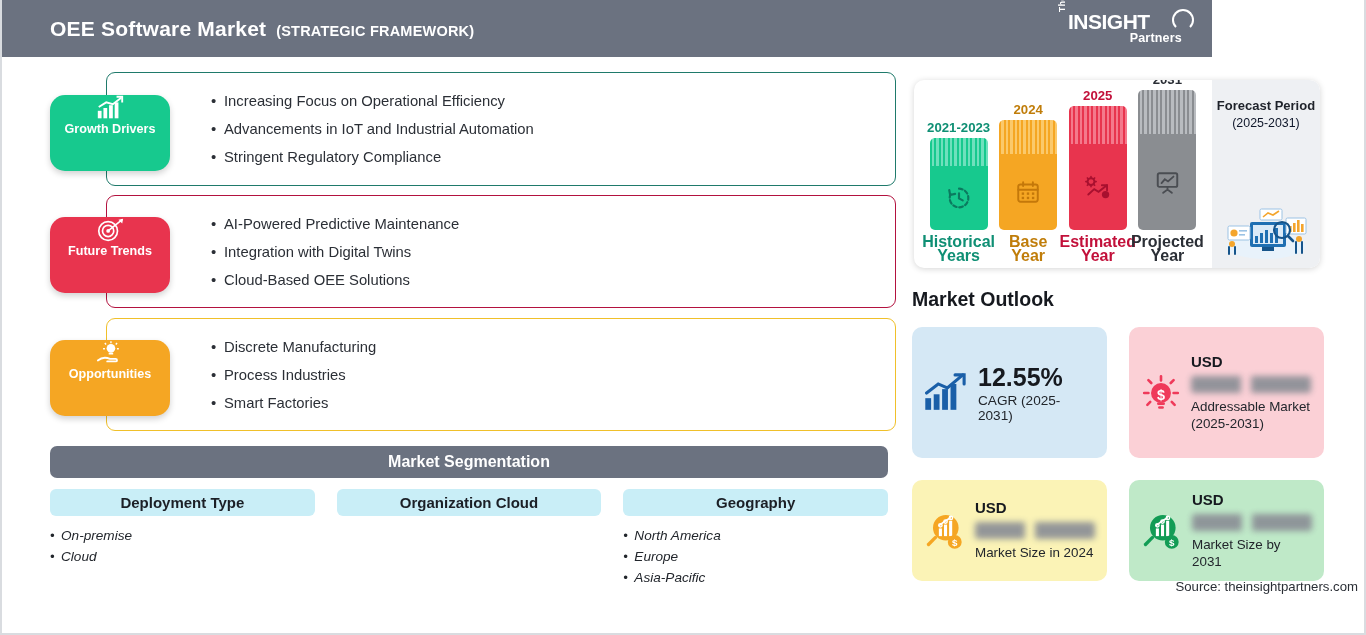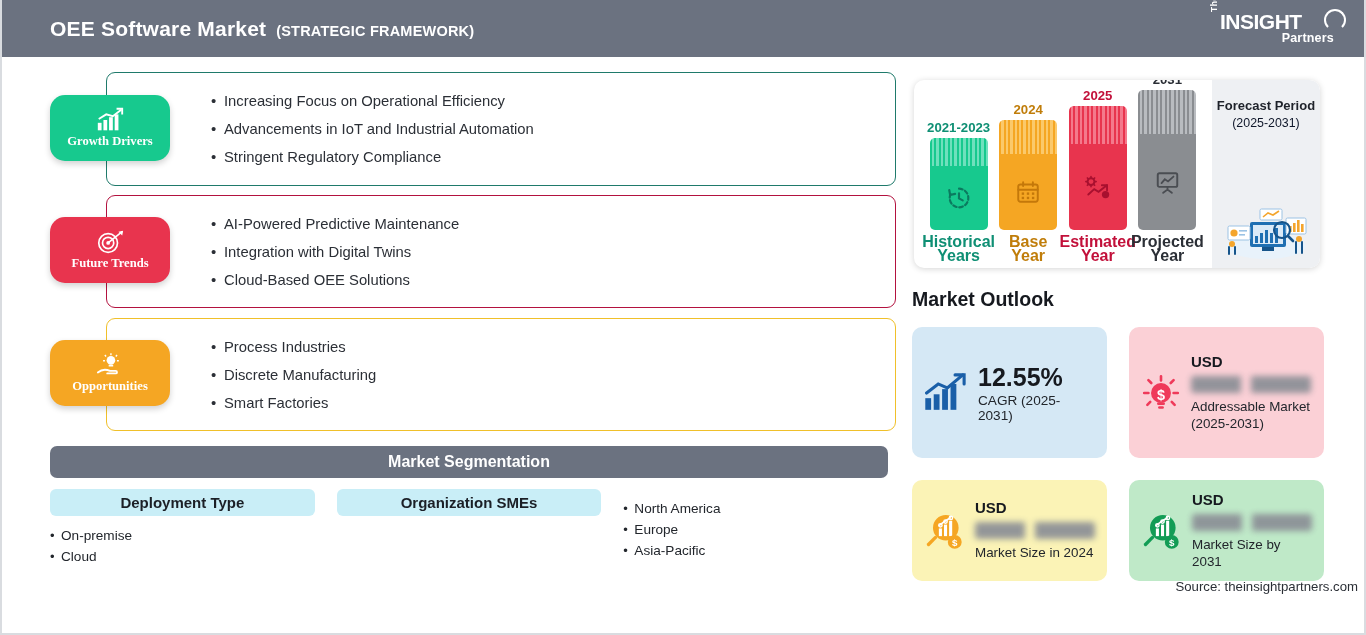--- a/index.html
+++ b/index.html
@@ -14,21 +14,21 @@
     width: 1366px; height: 635px;
     background: #ffffff;
     border-left: 2px solid #d9dce0;
     border-right: 2px solid #d9dce0;
     border-bottom: 2px solid #d9dce0;
   }
 
   
   .header {
     position: absolute; left: 0; top: 0;
-    width: 1362px; height: 57px;
+    width: 1210px; height: 57px;
     background: #6b7280;
     display: flex; align-items: center;
   }
   .header-title-wrap {
     display: flex; align-items: baseline; gap: 10px;
     margin-left: 48px;
   }
   .header-title {
     color: #ffffff; font-size: 21px; font-weight: bold;
     letter-spacing: .2px;
@@ -80,27 +80,26 @@
     line-height: 28px; padding-left: 13px;
   }
   .bullets li::before {
     content: "\2022";
     position: absolute; left: 0; top: 0;
     font-size: 15px; color: #2b2f36;
   }
 
   .badge {
     position: absolute; left: 48px;
-    width: 120px; height: 66px;
+    width: 120px; height: 76px;
     border-radius: 15px;
     display: flex; flex-direction: column;
-    align-items: center; justify-content: center;
+    align-items: center; 
     box-shadow: 0 3px 6px rgba(0,0,0,.18);
     z-index: 3;
-    font-family: Liberation Serif, serif;
   }
   .badge-label {
     color: #ffffff; font-size: 12.6px; font-weight: bold;
     margin-top: 1px; white-space: nowrap;
   }
   .badge-icon { width: 30px; height: 26px; }
   .badge-growth      { top: 38px;  background: #17c98e; }
   .badge-trends      { top: 160px; background: #e8344e; }
   .badge-opportunity { top: 283px; background: #f5a623; }
 
@@ -118,21 +117,21 @@
   }
   .seg-col { width: 265px; }
   .seg-col-title {
     height: 27px; background: #c9eef7; border-radius: 6px;
     display: flex; align-items: center; justify-content: center;
     font-size: 15px; font-weight: bold; color: #1b1f26;
   }
   .seg-list { list-style: none; margin-top: 9px; }
   .seg-list li {
     position: relative; padding-left: 11px;
-    font-size: 13.6px; color: #22262c; line-height: 21px;
+    font-size: 13.6px; color: #22262c; line-height: 21px; font-style: italic;
   }
   .seg-list li::before {
     content: "\2022"; position: absolute; left: 0; top: 0;
     font-size: 13px; color: #22262c;
   }
 
   
   .right-col { position: absolute; left: 905px; top: 57px; width: 457px; height: 576px; }
 
   .timeline-card {
@@ -275,22 +274,22 @@
         <circle cx="14" cy="14" r="2" fill="#fff"></circle>
         <path d="M14 14 L29 2" stroke="#fff" stroke-width="1.8" fill="none"></path>
         <path d="M25 2 L30 1 L29 6" fill="#fff"></path>
       </svg>
       <span class="badge-label">Future Trends</span>
     </div>
 
     <div class="section sec-opportunity">
       <div class="section-inner">
         <ul class="bullets">
+          <li>Discrete Manufacturing</li>
           <li>Process Industries</li>
-          <li>Discrete Manufacturing</li>
           <li>Smart Factories</li>
         </ul>
       </div>
     </div>
     <div class="badge badge-opportunity">
       <svg class="badge-icon" viewBox="0 0 32 26">
         <circle cx="17" cy="8" r="4.6" fill="#fff"></circle>
         <rect x="14.6" y="12.6" width="4.8" height="2" fill="#fff"></rect>
         <path d="M17 0.5 V2.6 M10.5 2.4 L11.8 4 M23.5 2.4 L22.2 4 M8.6 8.5 H10.6 M23.4 8.5 H25.4" stroke="#fff" stroke-width="1.5"></path>
         <path d="M3 21 C7 17.6 12 17.6 16 19.2 L22 19.2 C24 19.2 24 22 22 22 L13 22" stroke="#fff" stroke-width="1.9" fill="none" stroke-linecap="round"></path>
@@ -303,23 +302,24 @@
     </div>
     <div class="seg-cols">
       <div class="seg-col">
         <div class="seg-col-title">Deployment Type</div>
         <ul class="seg-list">
           <li>On-premise</li>
           <li>Cloud</li>
         </ul>
       </div>
       <div class="seg-col">
-        <div class="seg-col-title">Organization SMEs</div>
+        <div class="seg-col-title">Organization Cloud</div>
       </div>
       <div class="seg-col">
+        <div class="seg-col-title">Geography</div>
         <ul class="seg-list">
           <li>North America</li>
           <li>Europe</li>
           <li>Asia-Pacific</li>
         </ul>
       </div>
     </div>
   </div>
 
   <div class="right-col">

